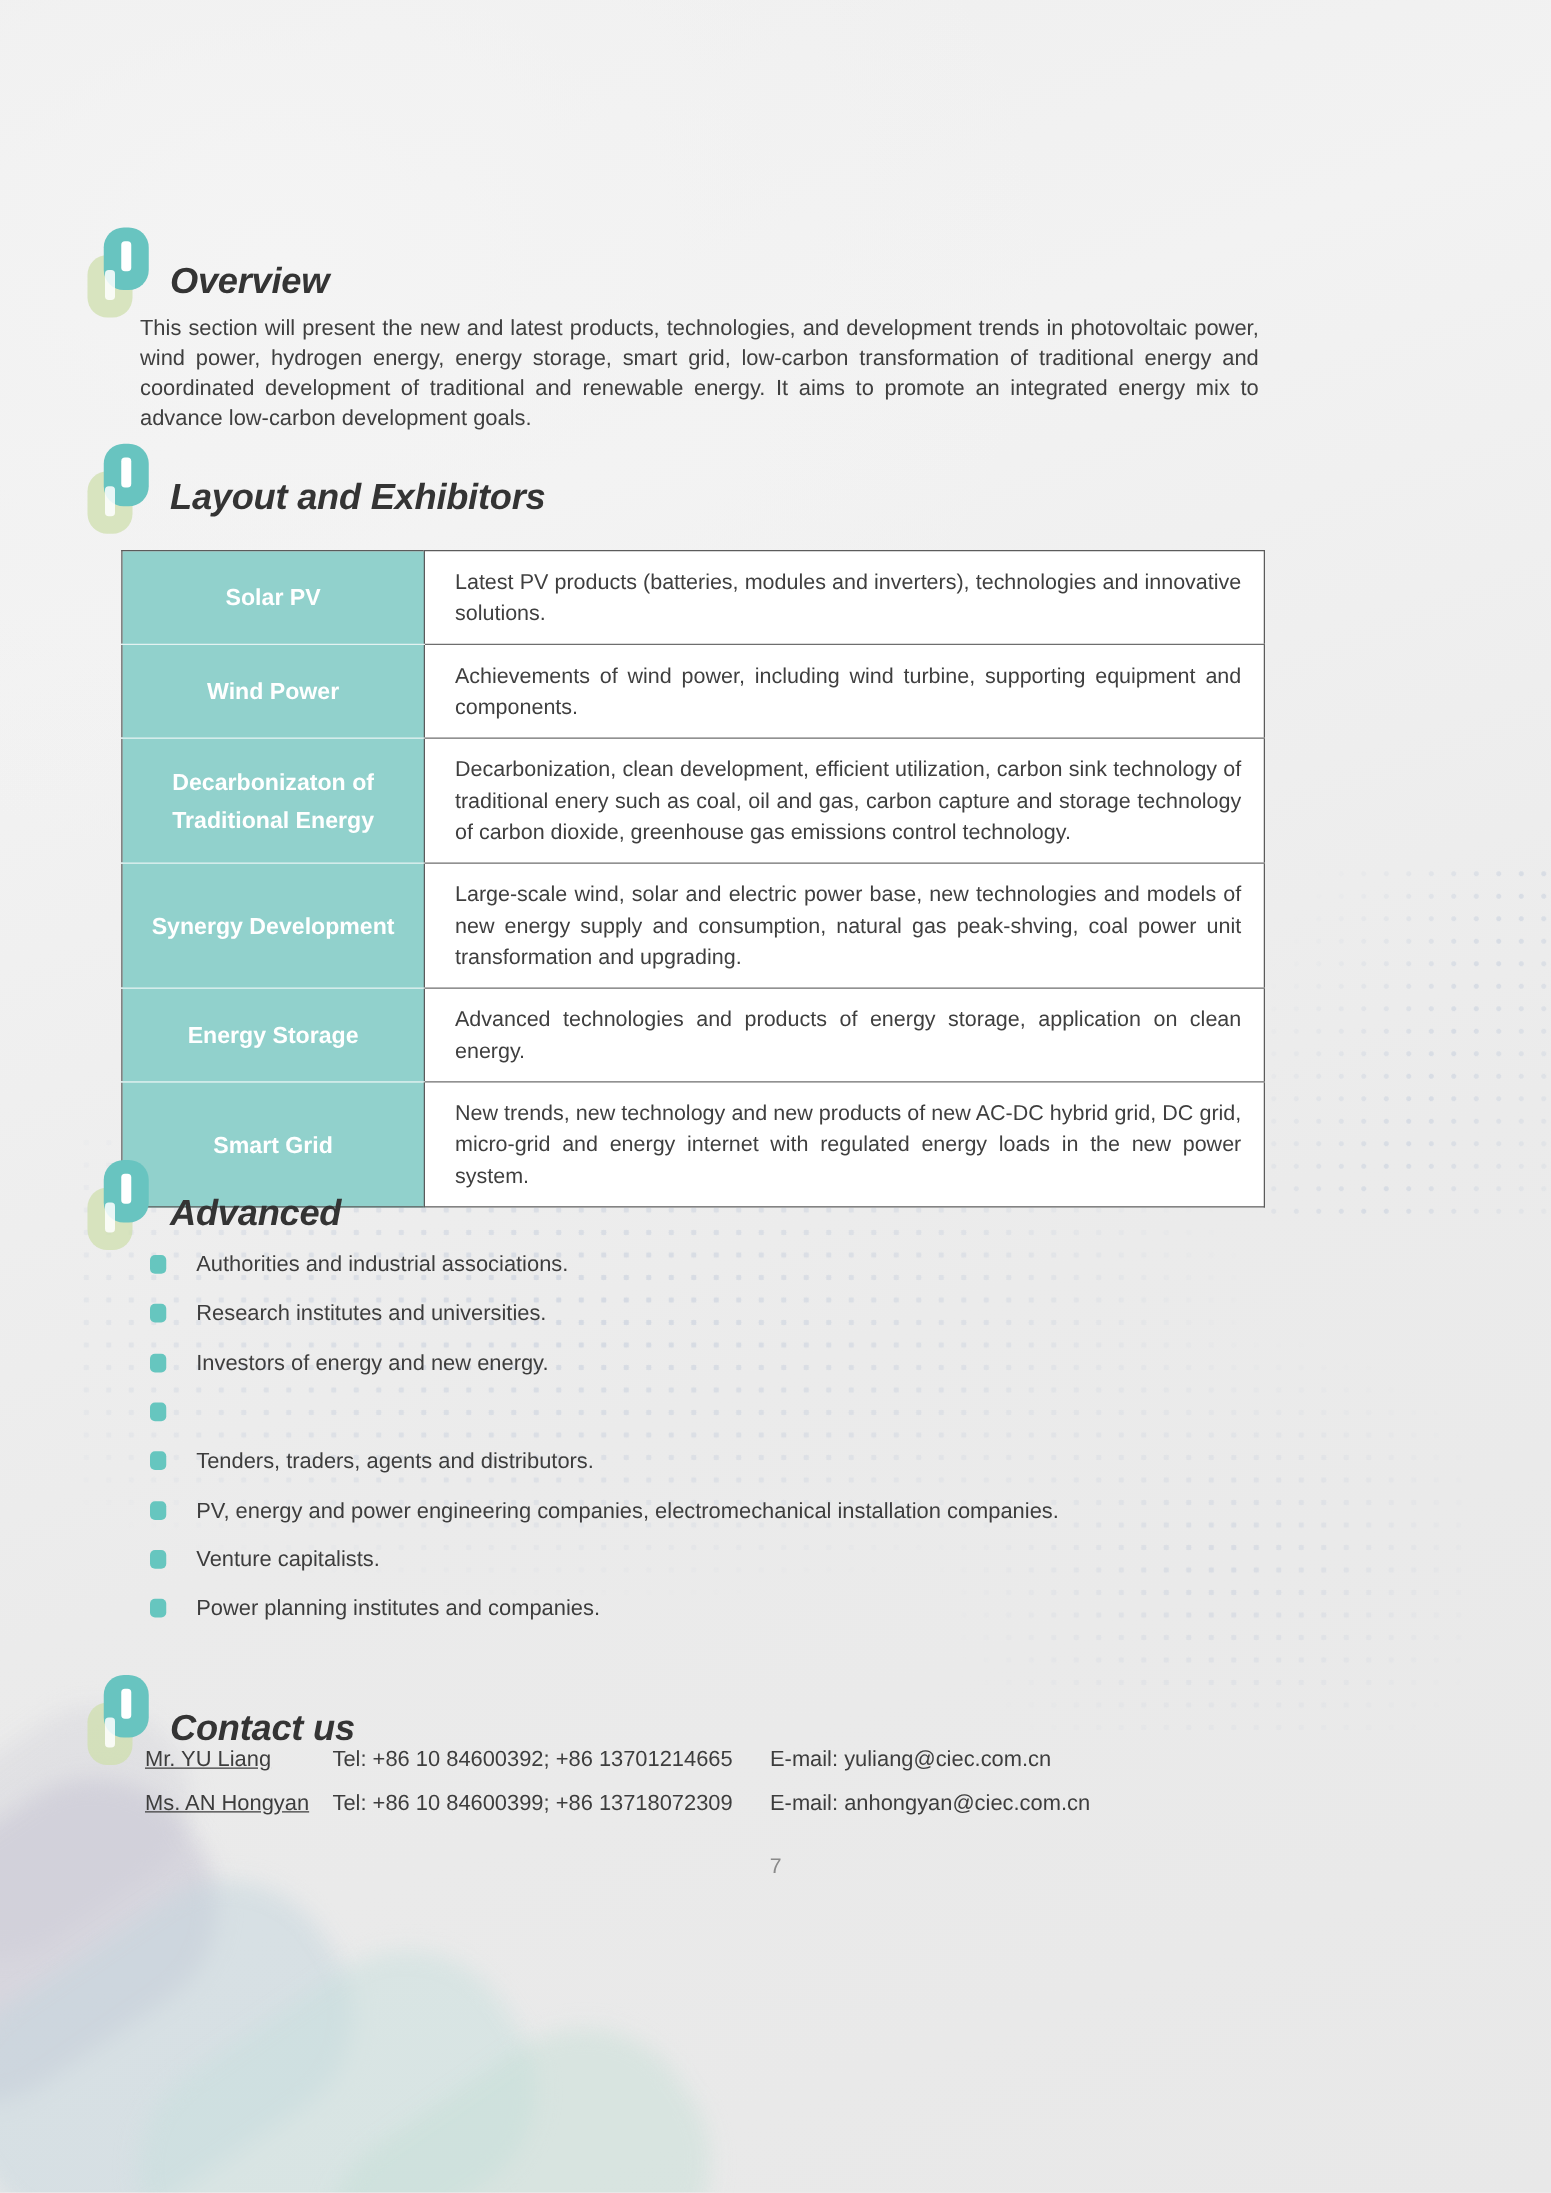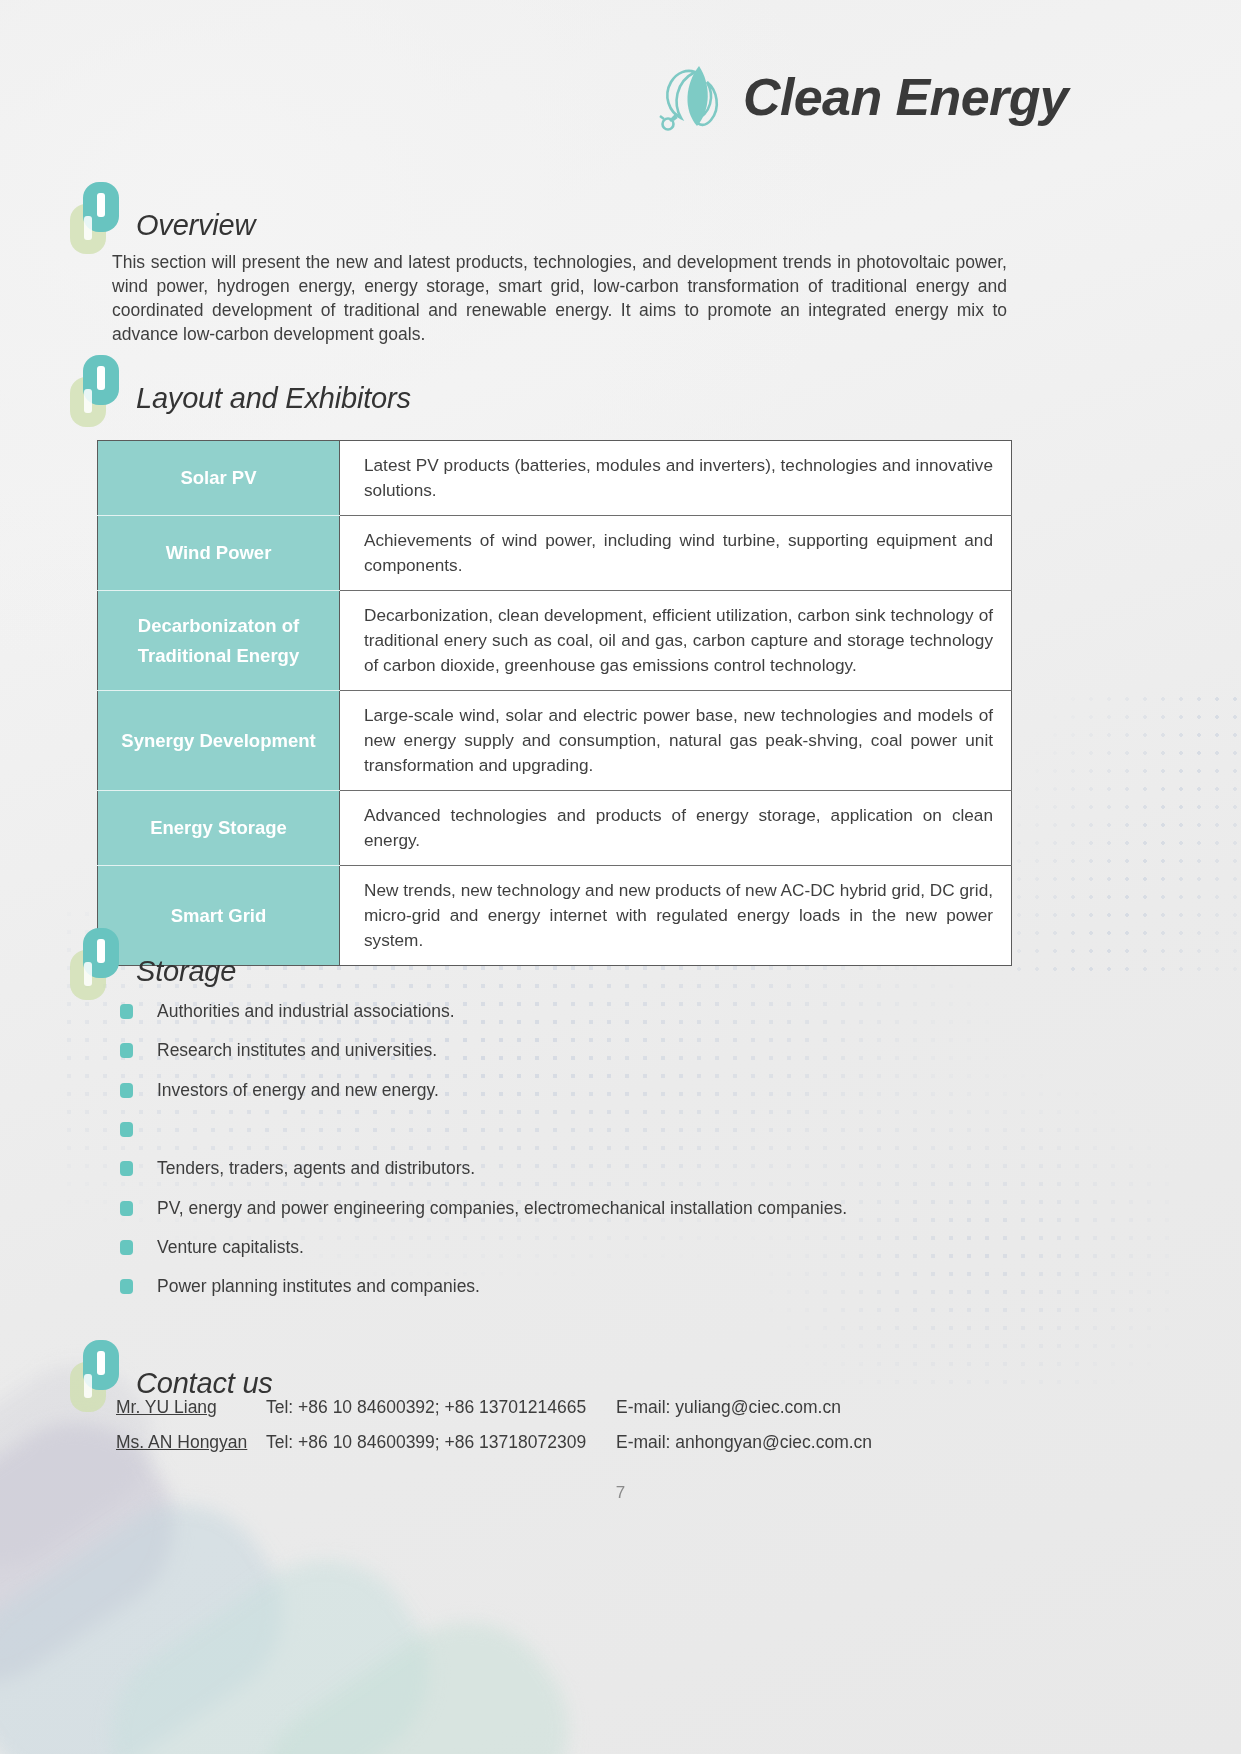--- a/index.html
+++ b/index.html
@@ -112,21 +112,21 @@
   }
   .marker .slot-green {
     position: absolute;
     left: 14px; top: 34px;
     width: 8px; height: 24px;
     background: rgba(255,255,255,.85);
     border-radius: 3px;
   }
   .sec-title {
     font-size: 29px;
-    font-weight: normal;
+    font-weight: bold;
     font-style: italic;
     color: #343434;
     letter-spacing: -0.2px;
     margin-left: 8px;
     padding-bottom: 2px;
     white-space: nowrap;
   }
 
   
   .overview-body {
@@ -230,31 +230,20 @@
 <div class="page">
 
   <div class="dots-right"></div>
   <div class="dots-main"></div>
   <div class="blob blob-e"></div>
   <div class="blob blob-a"></div>
   <div class="blob blob-b"></div>
   <div class="blob blob-c"></div>
   <div class="blob blob-d"></div>
 
-  <div class="logo-wrap">
-    <svg class="logo-mark" viewBox="0 0 72 78">
-      <path d="M40 14 C20 24 18 46 26 60 C14 54 8 38 16 24 C22 14 32 11 40 14 Z" fill="none" stroke="#7ec9c4" stroke-width="2.6"></path>
-      <path d="M40 62 C56 56 60 38 52 24 C62 32 66 50 56 62 C50 69 44 68 40 62 Z" fill="none" stroke="#7ec9c4" stroke-width="2.6"></path>
-      <path d="M44 8 C56 26 56 52 42 68 C28 52 30 26 44 8 Z" fill="#7ecbc5"></path>
-      <path d="M22 56 l-7 7" stroke="#7ec9c4" stroke-width="2.6" fill="none"></path>
-      <circle cx="13" cy="66" r="5.5" fill="none" stroke="#7ec9c4" stroke-width="2.6"></circle>
-      <path d="M9 61 l-4 -3 M18 62 l4 -3" stroke="#7ec9c4" stroke-width="2.4" fill="none"></path>
-    </svg>
-    <div class="logo-text">Clean Energy</div>
-  </div>
 
   <div class="sec" style="left:70px; top:182px;">
     <div class="marker">
       <div class="pill-green"></div>
       <div class="pill-teal"></div>
       <div class="slot-teal"></div>
       <div class="slot-green"></div>
     </div>
     <div class="sec-title">Overview</div>
   </div>
@@ -299,21 +288,21 @@
     </tbody>
   </table>
 
   <div class="sec" style="left:70px; top:928px;">
     <div class="marker">
       <div class="pill-green"></div>
       <div class="pill-teal"></div>
       <div class="slot-teal"></div>
       <div class="slot-green"></div>
     </div>
-    <div class="sec-title">Storage</div>
+    <div class="sec-title">Advanced</div>
   </div>
 
   <div class="visitors-list">
     <div class="v-item">
       <span class="v-bullet"></span>
       <span class="v-text">Authorities and industrial associations.</span>
     </div>
     <div class="v-item">
       <span class="v-bullet"></span>
       <span class="v-text">Research institutes and universities.</span>

